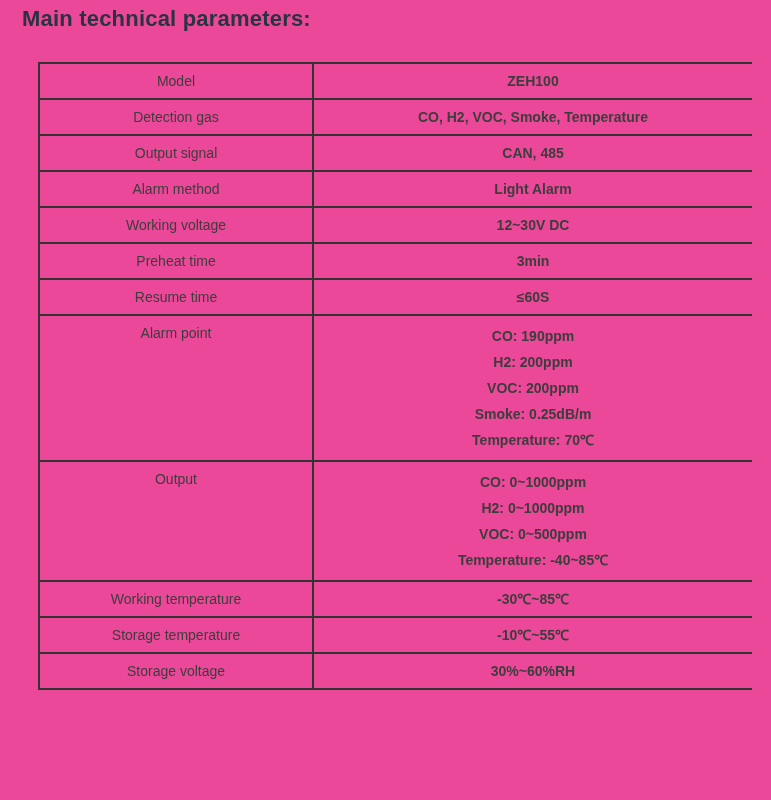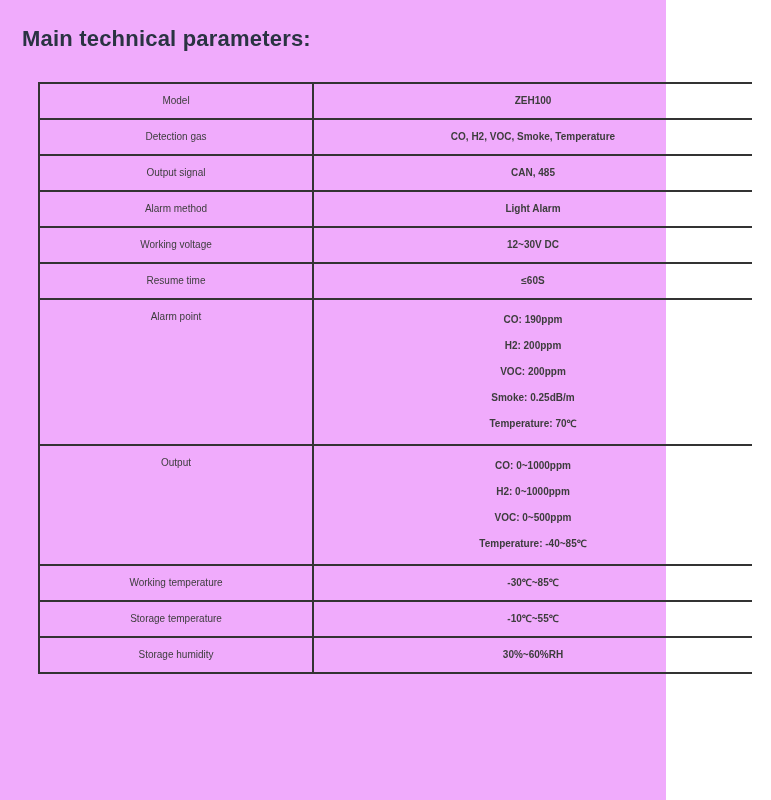--- a/index.html
+++ b/index.html
@@ -11,39 +11,39 @@
     html,body{
       margin:0;
       padding:0;
       background:#ffffff;
       width:771px;
       height:800px;
       overflow:hidden;
       font-family:"Liberation Sans", sans-serif;
     }
     .page{
-      width:666px;
+      width:771px;
       height:800px;
-      background:#f0abfc;
-      padding-top:24px;
+      background:#ec4899;
+      padding-top:4px;
     }
     .title{
       margin:0 0 0 22px;
       font-size:22px;
       line-height:30px;
       font-weight:bold;
       color:var(--title-color);
       letter-spacing:0.2px;
     }
     .params-table{
       border-collapse:collapse;
       table-layout:fixed;
       width:713px;
       margin:28px 0 0 38px;
-      font-size:10px;
+      font-size:14px;
       color:var(--text-color);
     }
     .params-table col.c1{width:274px;}
     .params-table col.c2{width:439px;}
     .params-table td{
       border:2px solid var(--border-color);
       text-align:center;
       vertical-align:top;
       padding:7px 10px;
       line-height:20px;
@@ -96,20 +96,26 @@
             <div class="value-single">Light Alarm</div>
           </td>
   </tr>
         <tr>
     <td class="label-cell">Working voltage</td>
     <td class="value-cell">
             <div class="value-single">12~30V DC</div>
           </td>
   </tr>
         <tr>
+    <td class="label-cell">Preheat time</td>
+    <td class="value-cell">
+            <div class="value-single">3min</div>
+          </td>
+  </tr>
+        <tr>
     <td class="label-cell">Resume time</td>
     <td class="value-cell">
             <div class="value-single">≤60S</div>
           </td>
   </tr>
         <tr>
     <td class="label-cell">Alarm point</td>
     <td class="value-cell">
             <div class="value-line">CO: 190ppm</div>
             <div class="value-line">H2: 200ppm</div>
@@ -133,20 +139,20 @@
             <div class="value-single">-30℃~85℃</div>
           </td>
   </tr>
         <tr>
     <td class="label-cell">Storage temperature</td>
     <td class="value-cell">
             <div class="value-single">-10℃~55℃</div>
           </td>
   </tr>
         <tr>
-    <td class="label-cell">Storage humidity</td>
+    <td class="label-cell">Storage voltage</td>
     <td class="value-cell">
             <div class="value-single">30%~60%RH</div>
           </td>
   </tr>
       </tbody>
   </table>
 </div>
 
 </body></html>

